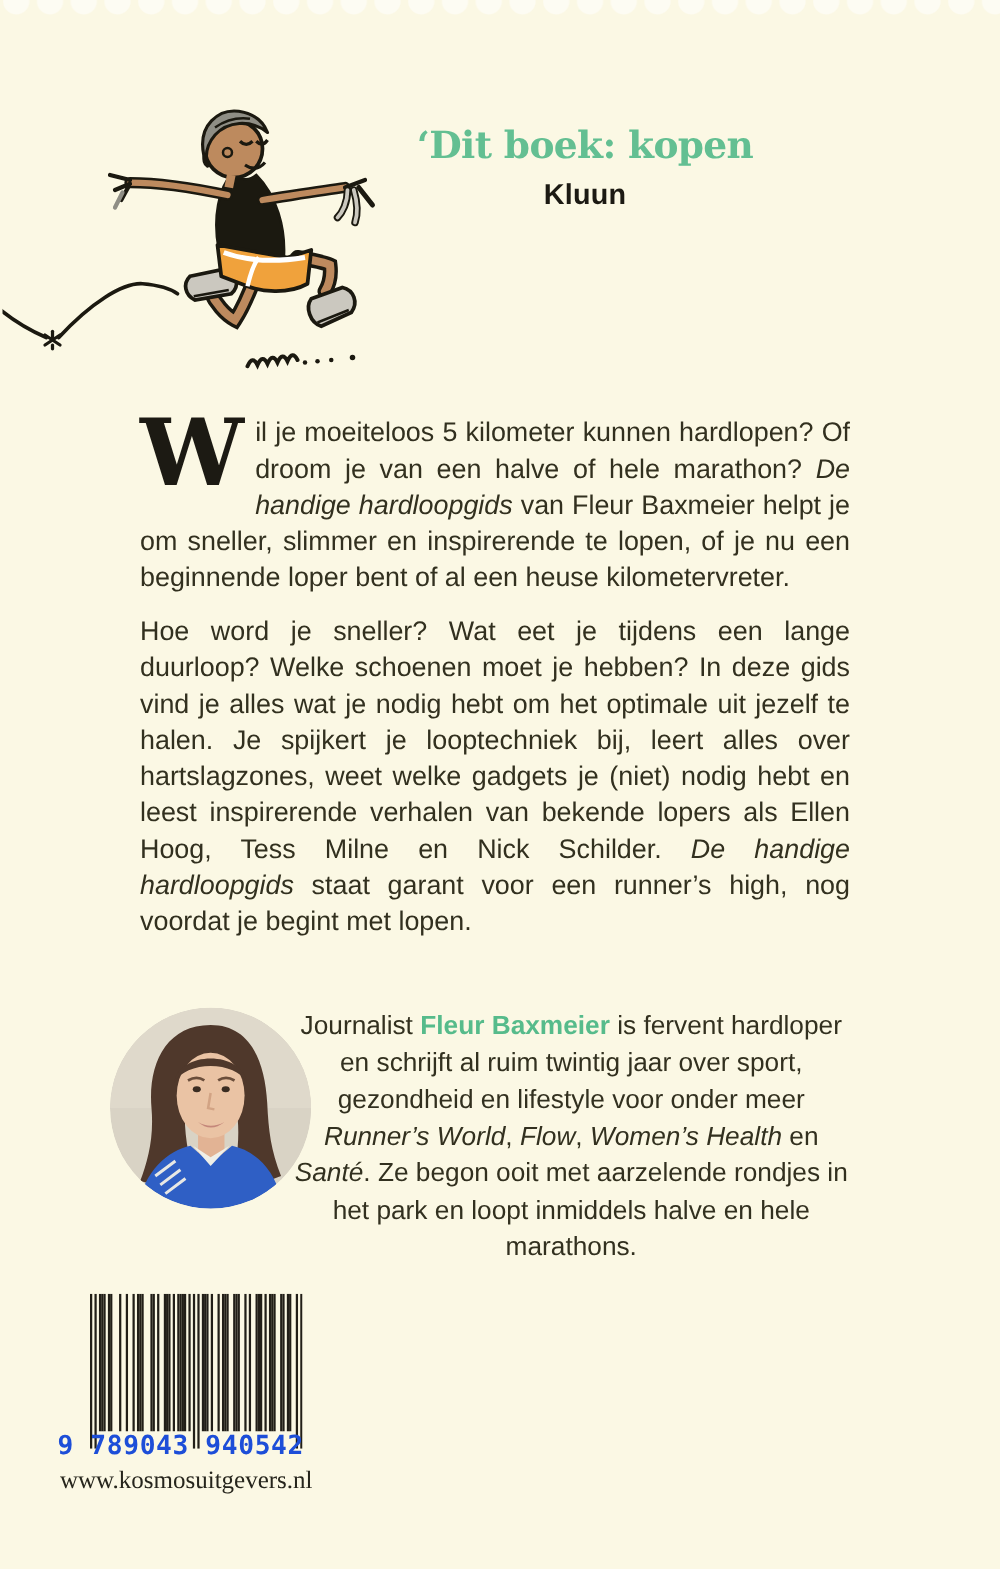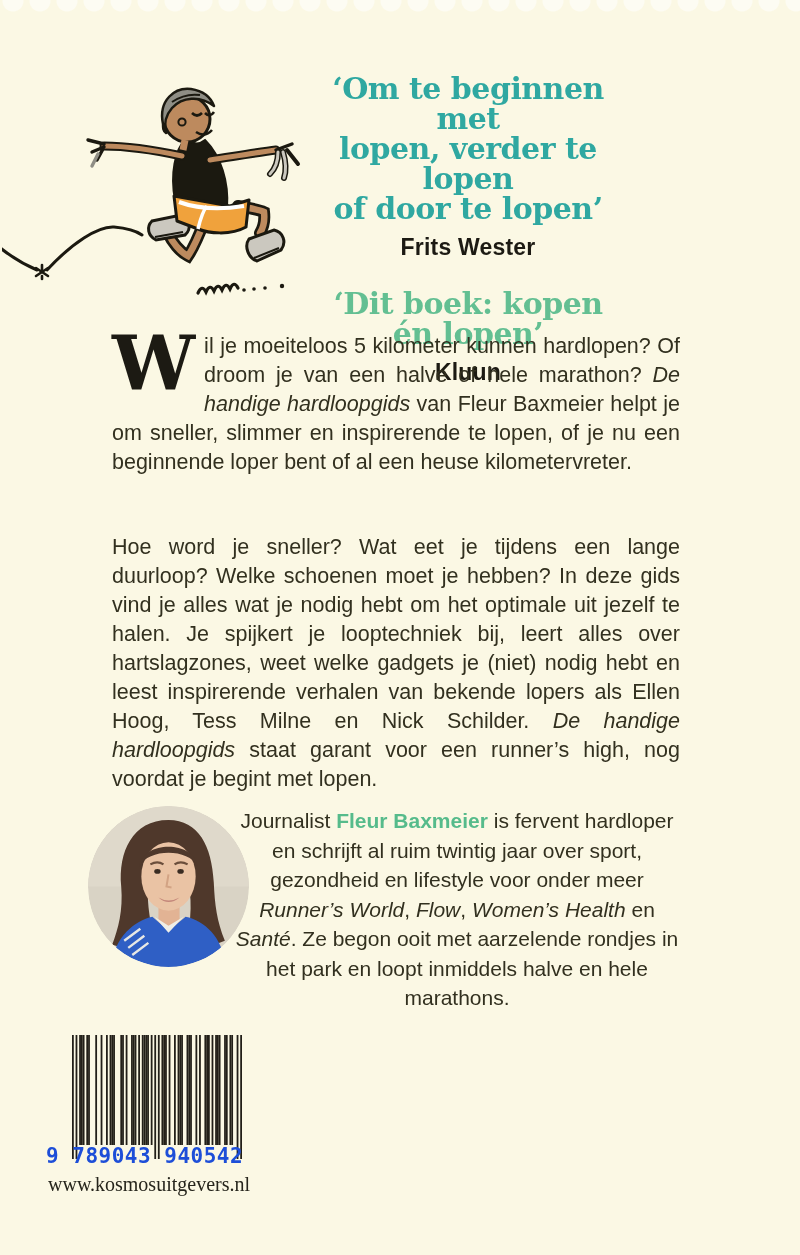--- a/index.html
+++ b/index.html
@@ -20,21 +20,21 @@
   
   .quotes{position:absolute;left:298px;top:74px;width:340px;text-align:center;}
   .quote{font-family:"DejaVu Serif","Liberation Serif",serif;font-weight:700;letter-spacing:-0.5px;}
   .quote .q-line{font-size:30px;line-height:30px;}
   .quote1{color:#2FA8A1;}
   .quote2{color:#63BF92;margin-top:28px;}
   .q-author{font-family:"Liberation Sans",sans-serif;font-weight:700;font-size:23px;color:#1C1A13;margin-top:10px;letter-spacing:0.2px;}
   
   .para{position:absolute;left:112px;width:568px;font-size:21.5px;line-height:29px;text-align:justify;color:#32301F;}
   .p1{top:332px;}
-  .p2{top:533px;}
+  .p2{top:491px;}
   .it{font-style:italic;}
   .green-bold{color:#56BB8B;font-weight:700;margin-top:48px;}
   .dropcap{
     float:left;
     font-family:"DejaVu Serif","Liberation Serif",serif;
     font-weight:700;font-size:74px;line-height:57px;
     color:#1C1A13;margin:3px 9px 0 0;
   }
   
   .photo{position:absolute;left:88px;top:806px;width:161px;height:161px;border-radius:50%;overflow:hidden;}
@@ -115,29 +115,22 @@
     <circle cx="185" cy="39" r="23" fill="#BD8A5E" stroke="#1B1910" stroke-width="3"></circle>
     <path d="M 161,44 C 156,20 173,7 189,9 C 202,11 209,18 212,26 C 198,15 180,17 170,28 C 163,36 162,45 164,53 C 161,51 161,48 161,44 Z" fill="#8F8E85" stroke="#1B1910" stroke-width="2.5" stroke-linejoin="round"></path>
     <path d="M 170,22 Q 183,13 198,15" stroke="#1B1910" stroke-width="2" fill="none"></path>
     <path d="M 190,33 q 5,5 10,0 M 203,33 q 5,5 9,-1" stroke="#1B1910" stroke-width="2.6" fill="none"></path>
     <path d="M 194,52 q 9,6 16,-2" stroke="#1B1910" stroke-width="2.6" fill="none"></path>
     <circle cx="180" cy="42" r="3.6" fill="none" stroke="#1B1910" stroke-width="2"></circle>
     <path d="M 183,60 L 181,70" stroke="#BD8A5E" stroke-width="7"></path>
   </svg>
 
   <div class="quotes">
-    <div class="quote quote1">
-      <div class="q-line">‘Om te beginnen met</div>
-      <div class="q-line">lopen, verder te lopen</div>
-      <div class="q-line">of door te lopen’</div>
-      <div class="q-author">Frits Wester</div>
-    </div>
     <div class="quote quote2">
       <div class="q-line">‘Dit boek: kopen</div>
-      <div class="q-line">én lopen’</div>
       <div class="q-author">Kluun</div>
     </div>
   </div>
 
   <div class="para p1">
     <span class="dropcap">W</span><span><span>il je moeiteloos 5 kilometer kunnen hardlopen? Of droom je van een halve of hele marathon? </span><span class="it">De handige hardloopgids</span><span> van Fleur Baxmeier helpt je om sneller, slimmer en inspirerende te lopen, of je nu een beginnende loper bent of al een heuse kilometervreter.</span></span>
   </div>
   <div class="para p2"><span>Hoe word je sneller? Wat eet je tijdens een lange duurloop? Welke schoenen moet je hebben? In deze gids vind je alles wat je nodig hebt om het optimale uit jezelf te halen. Je spijkert je looptechniek bij, leert alles over hartslagzones, weet welke gadgets je (niet) nodig hebt en leest inspirerende verhalen van bekende lopers als Ellen Hoog, Tess Milne en Nick Schilder. </span><span class="it">De handige hardloopgids</span><span> staat garant voor een runner’s high, nog voordat je begint met lopen.</span></div>
 
   <div class="photo">

